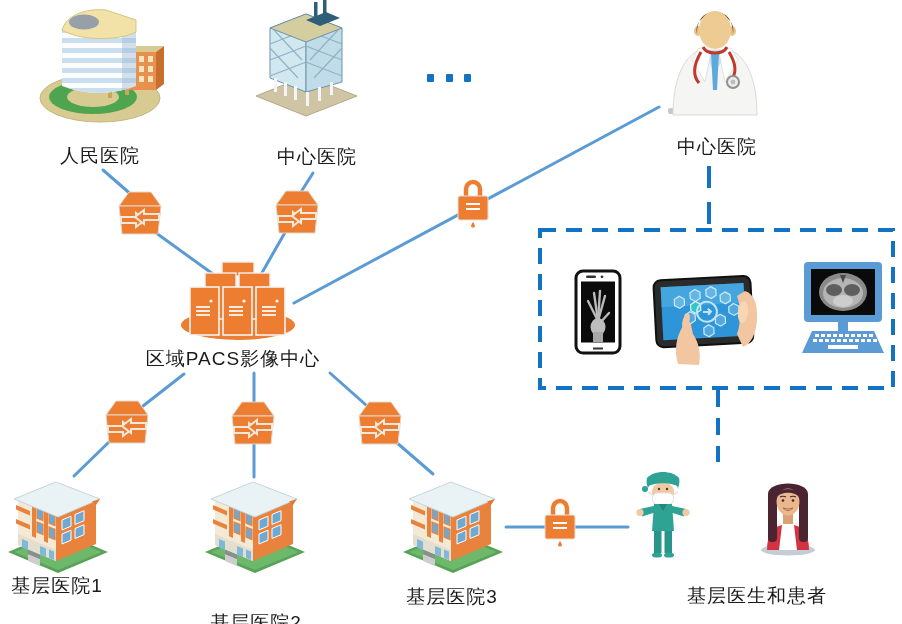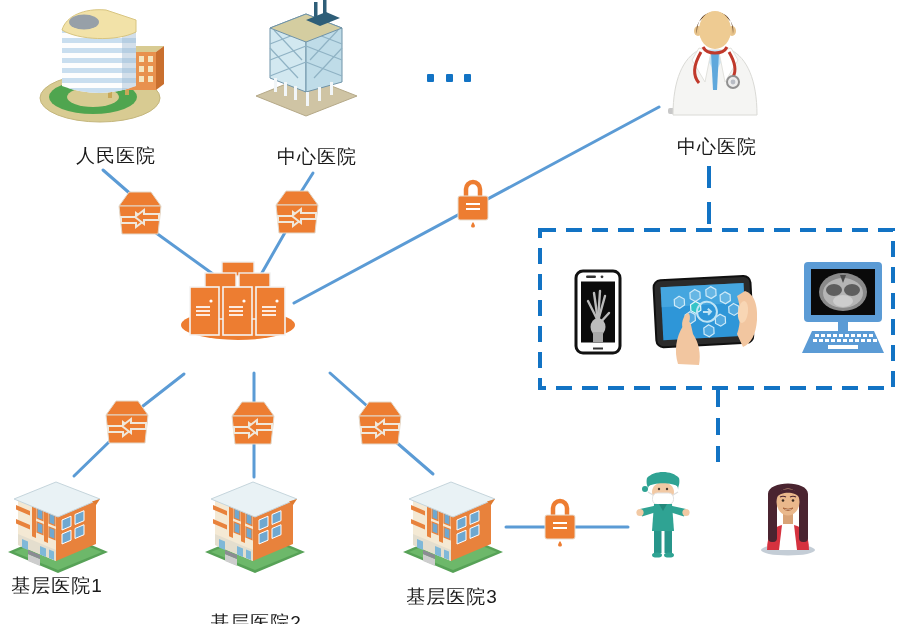--- a/index.html
+++ b/index.html
@@ -86,21 +86,21 @@
           <rect x="24" y="66" width="74" height="5"></rect>
             <rect x="24" y="76" width="74" height="5"></rect>
           <rect x="24" y="86" width="74" height="5"></rect>
         </g>
         <rect x="84" y="14" width="14" height="84" fill="#9FBBD2" opacity="0.45"></rect>
       </g>
       <path d="M24,28 C28,14 46,6 68,8 L98,18 L98,30 C78,40 40,38 24,28 Z" fill="#F2E2A8" stroke="#D8C580"></path>
       <ellipse cx="46" cy="20" rx="15" ry="7.5" fill="#97A0A8"></ellipse>
     </svg>
   </div>
-  <div class="node-label" style="left:116px;top:146px">人民医院</div>
+  <div class="node-label" style="left:100px;top:146px">人民医院</div>
 
   <div class="abs" style="left:254px;top:0px">
     <svg width="105" height="130" viewBox="0 0 105 130">
       <polygon points="2,96 52,76 103,96 52,116" fill="#CFC4A4" stroke="#B5A988"></polygon>
       <rect x="60" y="2" width="3.5" height="20" fill="#2E5E78"></rect>
       <rect x="69" y="0" width="3.5" height="18" fill="#2E5E78"></rect>
       <polygon points="16,28 52,14 52,92 16,78" fill="#D2E8F0" stroke="#6F93A8"></polygon>
       <polygon points="52,14 88,28 88,82 52,92" fill="#BFDCE8" stroke="#6F93A8"></polygon>
       <g stroke="#8FB2C4" stroke-width="1.2">
         <line x1="16" y1="44" x2="52" y2="30"></line>
@@ -233,20 +233,21 @@
       </g>
       <g>
         <rect x="77" y="26" width="29" height="48" fill="#ED7D31" stroke="#F4F4F4" stroke-width="1.6"></rect>
         <circle cx="98" cy="40" r="1.6" fill="#FFF"></circle>
         <line x1="83" y1="46" x2="97" y2="46" stroke="#FFF" stroke-width="1.7"></line>
         <line x1="83" y1="50" x2="97" y2="50" stroke="#FFF" stroke-width="1.7"></line>
         <line x1="83" y1="54" x2="97" y2="54" stroke="#FFF" stroke-width="1.7"></line>
       </g>
     </svg>
   </div>
+  <div class="node-label" style="left:233px;top:349px">区域PACS影像中心</div>
 
   <div class="abs" style="left:6px;top:472px">
     <svg width="104" height="106" viewBox="0 0 104 106">
       <polygon points="2,80 52,59 102,80 52,101" fill="#57A257"></polygon>
       <polygon points="8,80 52,62 96,80 52,98" fill="#6DB86A"></polygon>
       <polygon points="50,44 90,27 90,72 50,89" fill="#E8823C"></polygon>
       <g fill="#6FA8D0" stroke="#FFF" stroke-width="1">
         <polygon points="56,48 65,44.2 65,54.2 56,58"></polygon>
           <polygon points="69,42.5 78,38.7 78,48.7 69,52.5"></polygon>
         <polygon points="56,62 65,58.2 65,68.2 56,72"></polygon>
@@ -476,14 +477,15 @@
       <rect x="44" y="22" width="9" height="42" rx="4" fill="#4A2430"></rect>
       <ellipse cx="33" cy="24" rx="11.5" ry="13.5" fill="#EAB88C"></ellipse>
       <path d="M21,20 C22,8 44,8 45,20 C40,13 26,13 21,20 Z" fill="#4A2430"></path>
       <path d="M25,19 Q28,17.5 31,19" stroke="#4A2430" stroke-width="1.2" fill="none"></path>
       <path d="M35,19 Q38,17.5 41,19" stroke="#4A2430" stroke-width="1.2" fill="none"></path>
       <circle cx="28" cy="22.5" r="1.3" fill="#3A2A20"></circle>
         <circle cx="38" cy="22.5" r="1.3" fill="#3A2A20"></circle>
       <path d="M28,30 Q33,35 38,30 Q33,32.5 28,30 Z" fill="#FFF" stroke="#A8653C" stroke-width="1"></path>
     </svg>
   </div>
+  <div class="node-label" style="left:757px;top:586px">基层医生和患者</div>
 
 </div>
 
 </body></html>

